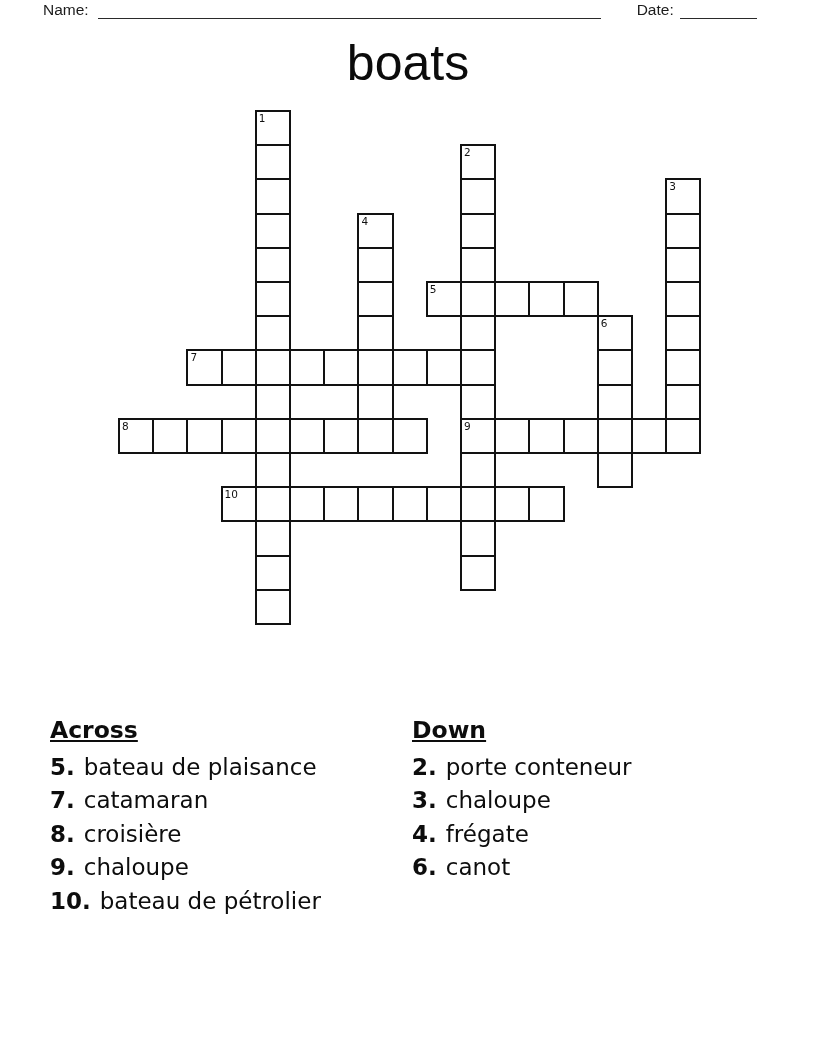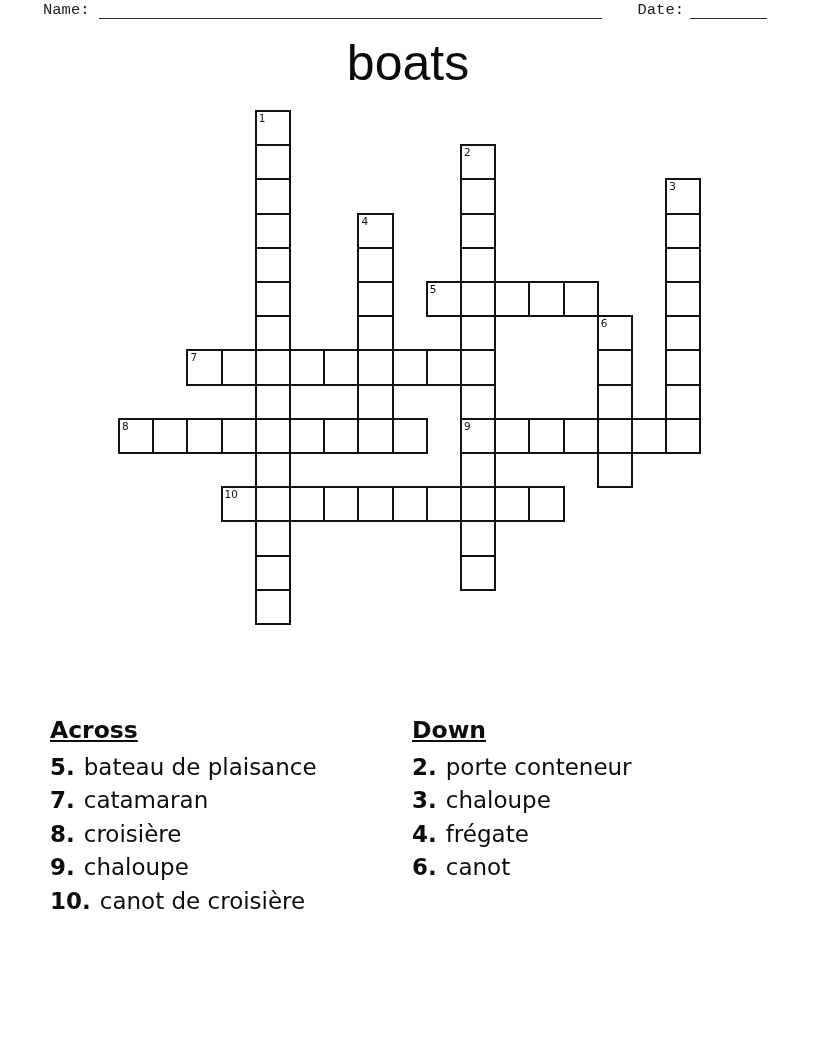--- a/index.html
+++ b/index.html
@@ -4,21 +4,21 @@
 <style>
   html,body{margin:0;padding:0;}
   body{
     width:816px;height:1056px;position:relative;overflow:hidden;
     background:#ffffff;color:#000;
     font-family:"DejaVu Sans",sans-serif;
   }
   .header-row{
     position:absolute;top:1px;left:43px;
     display:flex;align-items:flex-end;
-    font-family:Liberation Mono, monospace;
+    font-family:Liberation Sans, sans-serif;
     font-size:15.5px;line-height:18px;color:#1c1c1c;
   }
   .fill-line{display:inline-block;border-bottom:1.6px solid #2a2a2a;height:16px;}
   .name-line{width:503px;margin-left:9px;}
   .date-label{margin-left:36px;}
   .date-line{width:77px;margin-left:6px;}
   .title{
     position:absolute;top:38px;left:0;width:816px;margin:0;
     text-align:center;font-family:"Liberation Sans",sans-serif;
     font-weight:400;font-size:50px;line-height:1;color:#0b0b0b;
@@ -162,21 +162,21 @@
     </div>
 
   <div class="clues">
     <div class="clue-col across">
       <div class="clue-heading">Across</div>
       <ul class="clue-list" id="across-list">
           <li><span class="cnum">5.</span><span>bateau de plaisance</span></li>
           <li><span class="cnum">7.</span><span>catamaran</span></li>
           <li><span class="cnum">8.</span><span>croisière</span></li>
           <li><span class="cnum">9.</span><span>chaloupe</span></li>
-          <li><span class="cnum">10.</span><span>canot de croisière</span></li>
+          <li><span class="cnum">10.</span><span>bateau de pétrolier</span></li>
         </ul>
     </div>
     <div class="clue-col down">
       <div class="clue-heading">Down</div>
       <ul class="clue-list" id="down-list">
           <li><span class="cnum">2.</span><span>porte conteneur</span></li>
           <li><span class="cnum">3.</span><span>chaloupe</span></li>
           <li><span class="cnum">4.</span><span>frégate</span></li>
           <li><span class="cnum">6.</span><span>canot</span></li>
         </ul>

